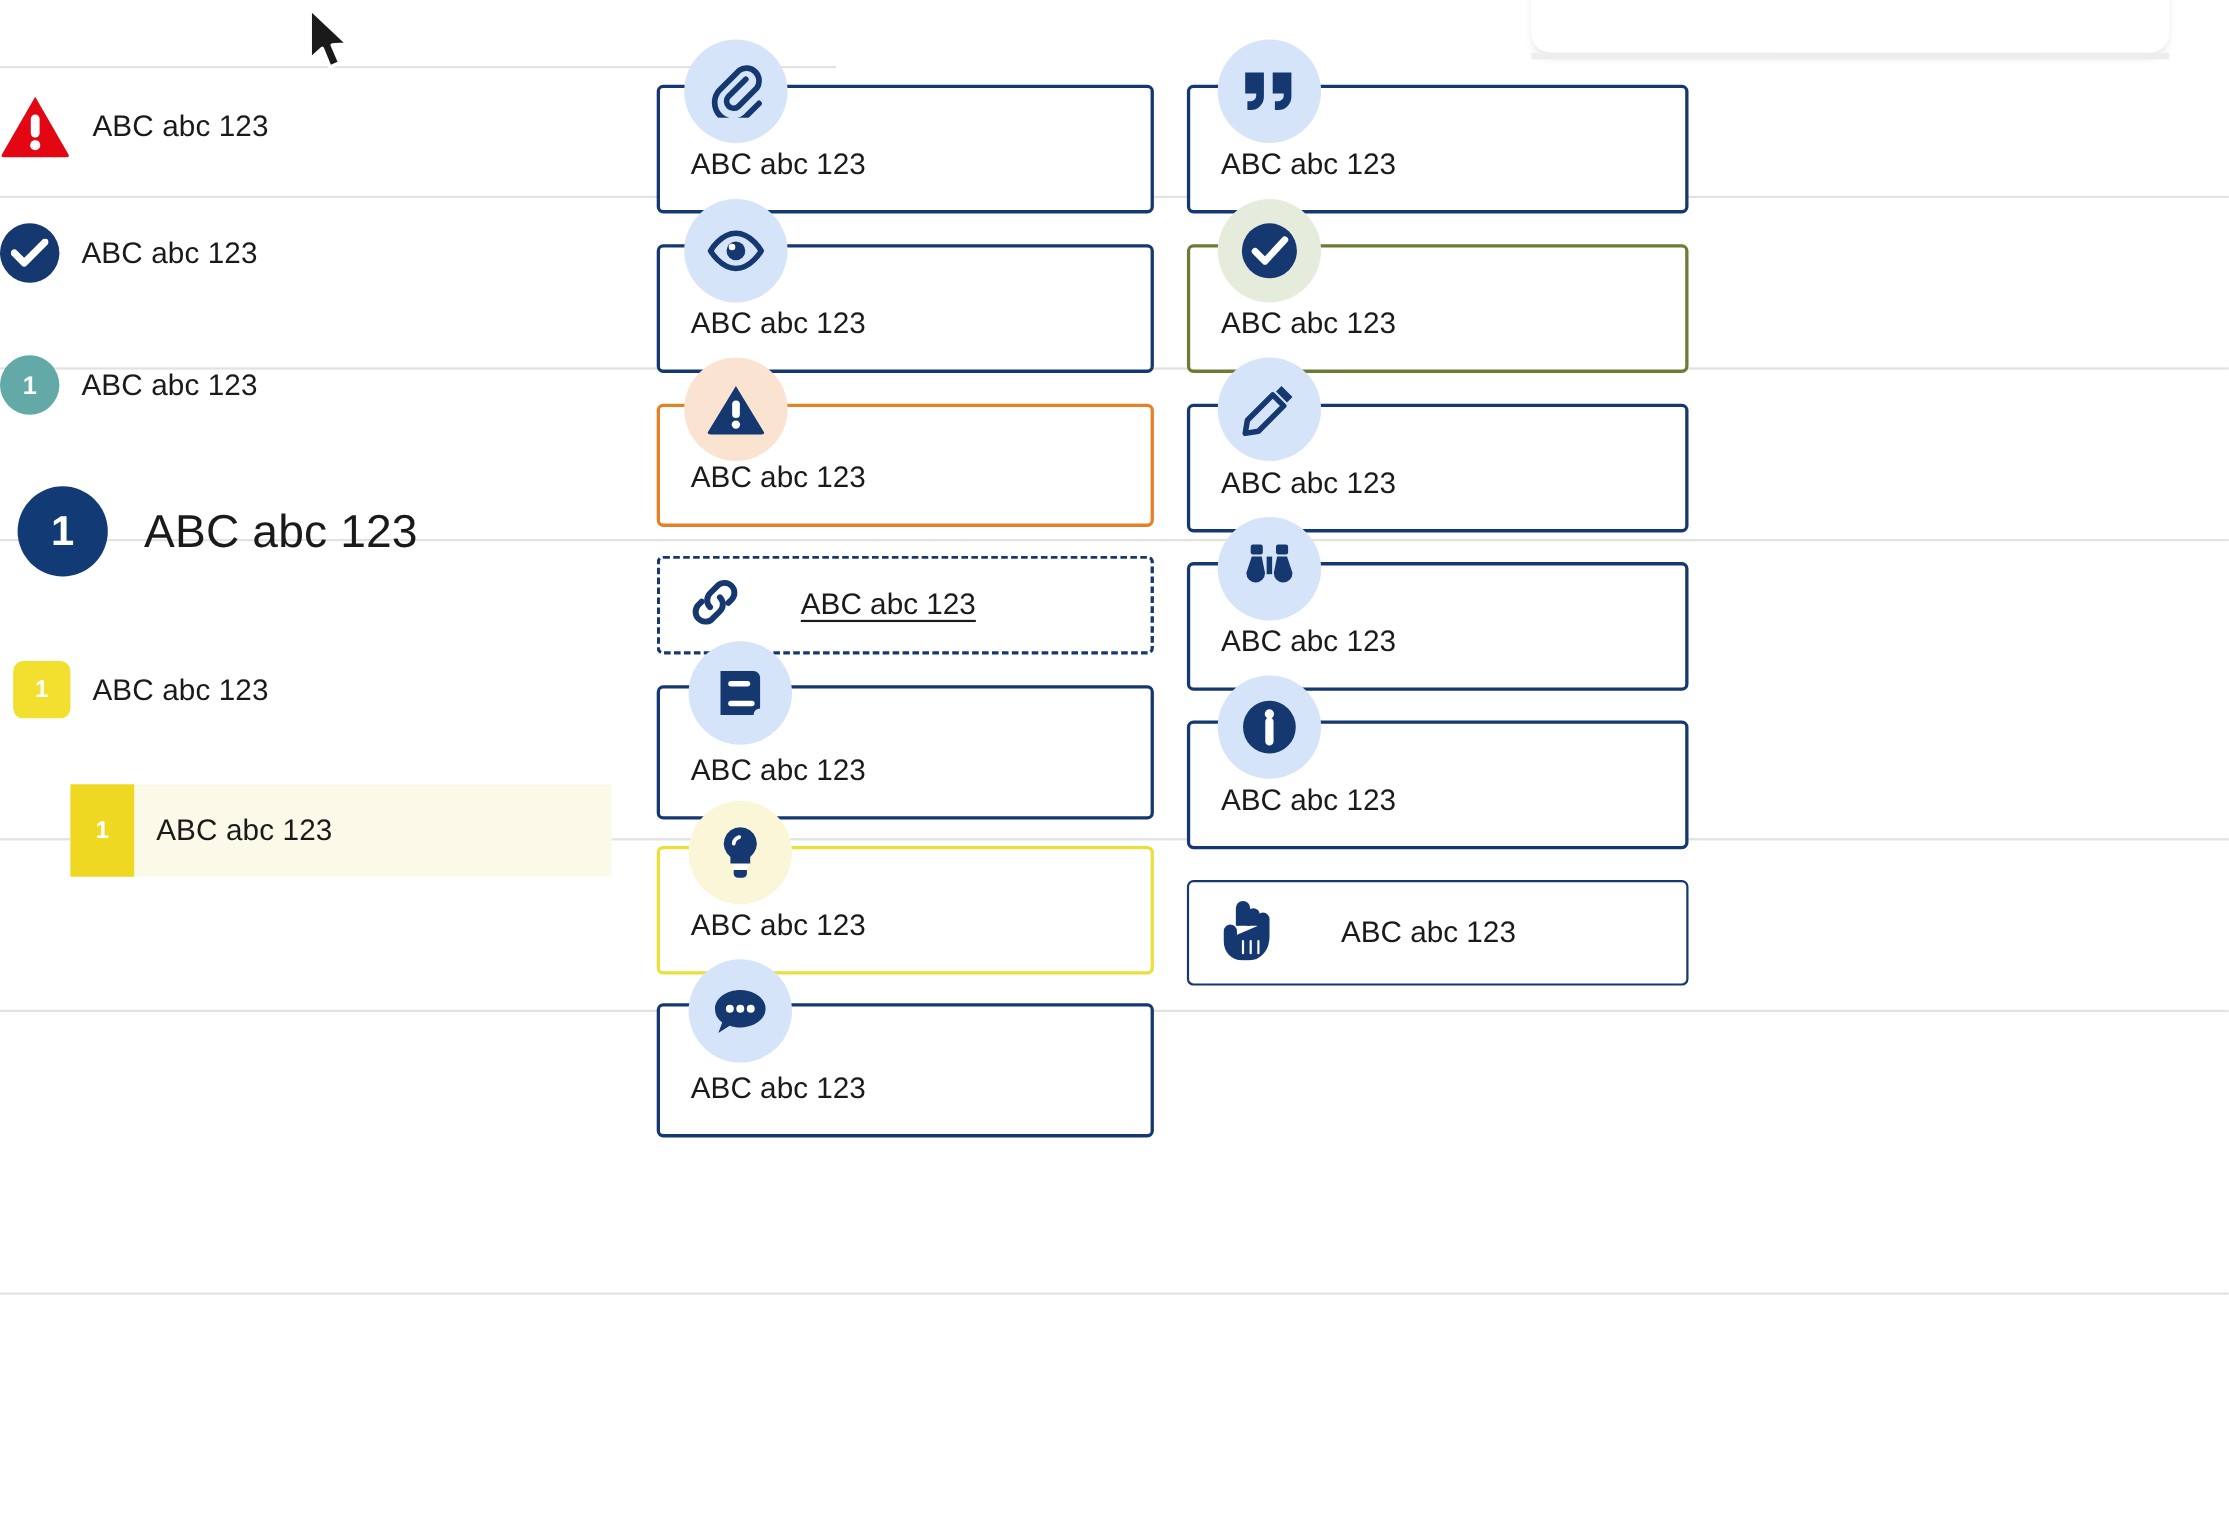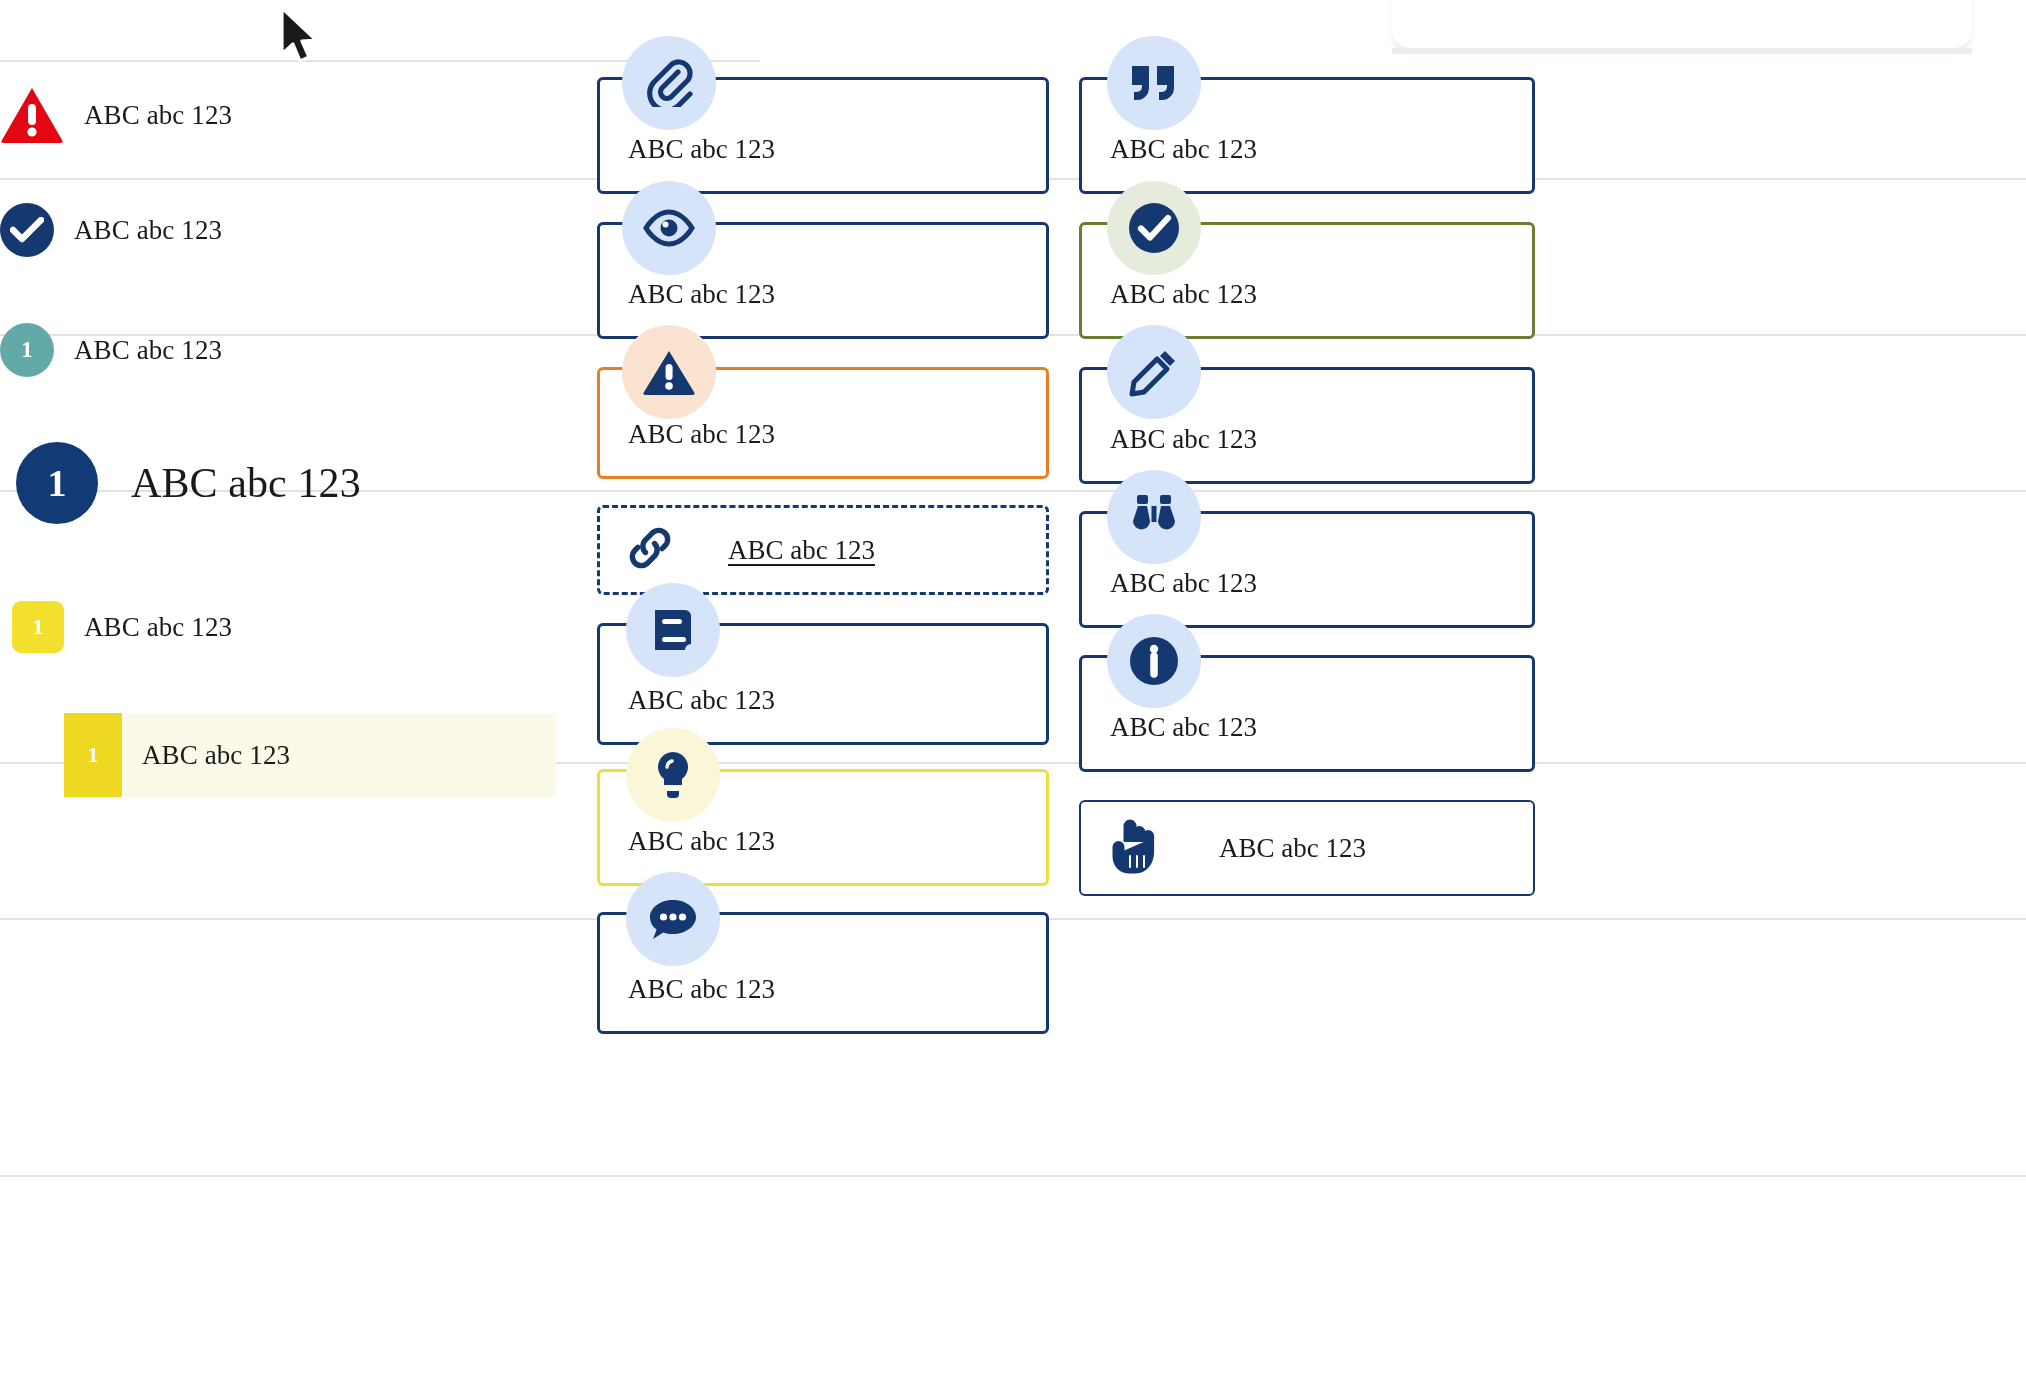--- a/index.html
+++ b/index.html
@@ -4,21 +4,21 @@
 <style>
   html,body{margin:0;padding:0;}
   body{
     width:2026px;height:1392px;
     background:#ffffff;
     font-family:"Liberation Sans","DejaVu Sans",sans-serif;
     position:relative;overflow:hidden;
     -webkit-font-smoothing:antialiased;
   }
   
-  #stage{position:absolute;inset:0;font-family:Liberation Serif, serif;}
+  #stage{position:absolute;inset:0;}
 
   
   .top-panel{
     position:absolute;top:-72px;left:1392px;width:580px;height:120px;
     background:#ffffff;border-radius:18px;
     box-shadow:0 6px 10px -4px rgba(0,0,0,.16);
   }
   .top-panel-strip{
     position:absolute;top:48px;left:1392px;width:580px;height:6px;
     background:#ededed;

